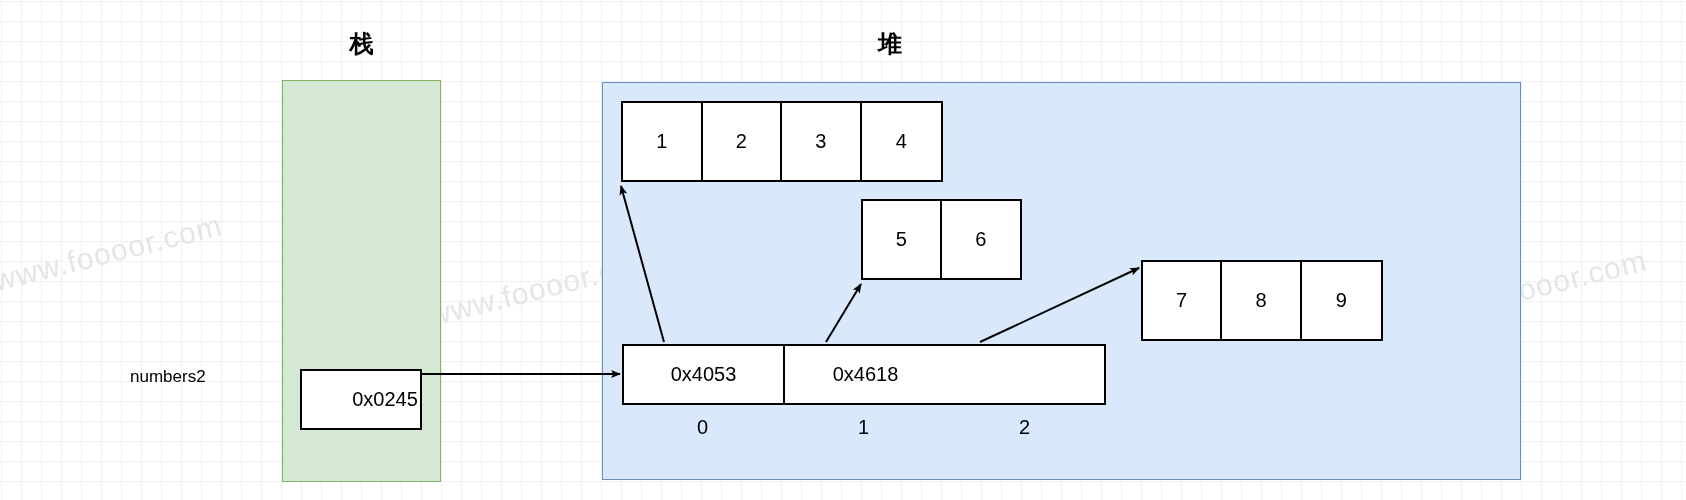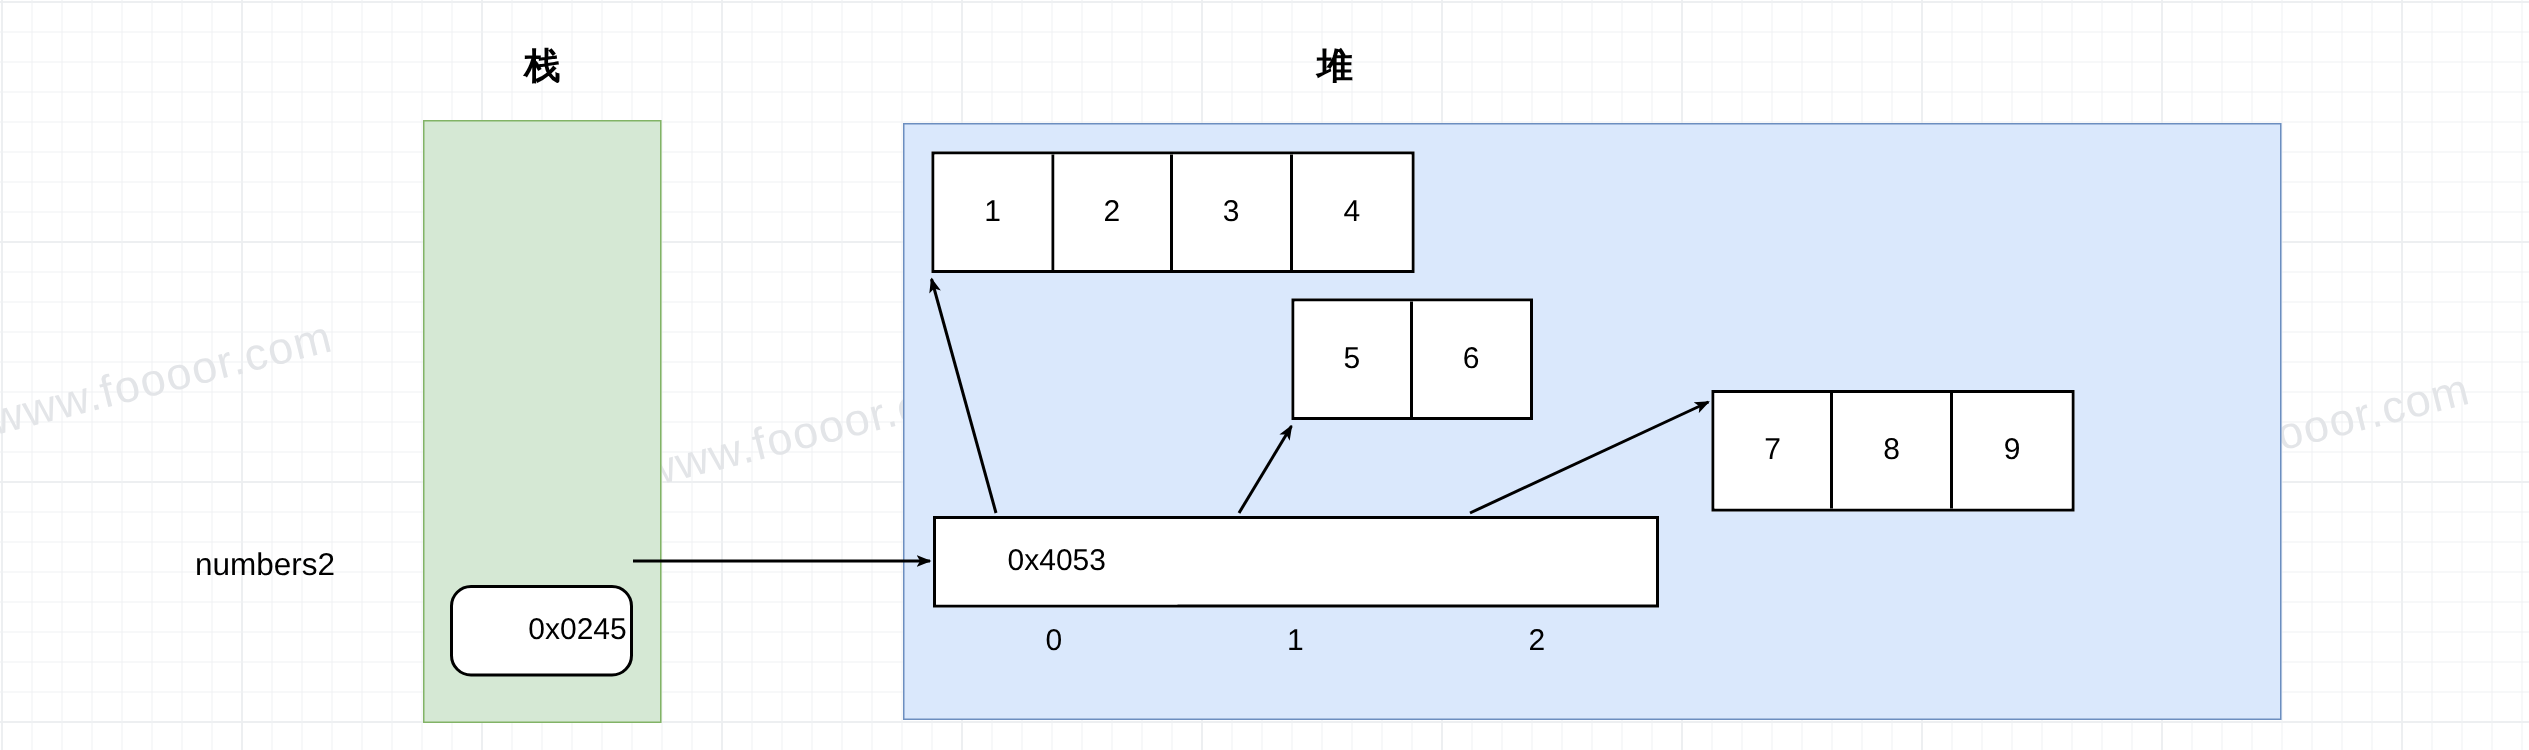--- a/index.html
+++ b/index.html
@@ -63,45 +63,45 @@
     width: 919px;
     height: 398px;
     background: #dae8fc;
     border: 1px solid #6c8ebf;
     box-sizing: border-box;
   }
 
   .ptr-box {
     position: absolute;
     left: 300px;
-    top: 390px;
+    top: 369px;
     width: 122px;
     height: 61px;
     background: #ffffff;
     border: 2px solid #000000;
-    border-radius: 14px;
+    border-radius: 0;
     box-sizing: border-box;
     display: flex;
     align-items: center;
     justify-content: center;
     font-size: 20px;
     color: #000000;
     padding-left: 48px;
   }
 
   .var-label {
     position: absolute;
     left: 130px;
     top: 362px;
     width: 150px;
     height: 30px;
     display: flex;
     align-items: center;
     justify-content: flex-start;
-    font-size: 21px;
+    font-size: 17px;
     color: #000000;
     white-space: nowrap;
   }
 
   .arr {
     position: absolute;
     display: flex;
     border: 2px solid #000000;
     box-sizing: border-box;
     background: #ffffff;
@@ -188,20 +188,21 @@
   </div>
 
   <div class="arr arr-c">
     <div class="cell">7</div>
     <div class="cell">8</div>
     <div class="cell">9</div>
   </div>
 
   <div class="arr arr-main">
     <div class="cell">0x4053</div>
+    <div class="cell">0x4618</div>
   </div>
 
   <div class="idx-row">
     <div class="idx">0</div>
     <div class="idx">1</div>
     <div class="idx">2</div>
   </div>
 
   <svg class="overlay" xmlns="http://www.w3.org/2000/svg">
     <defs>

